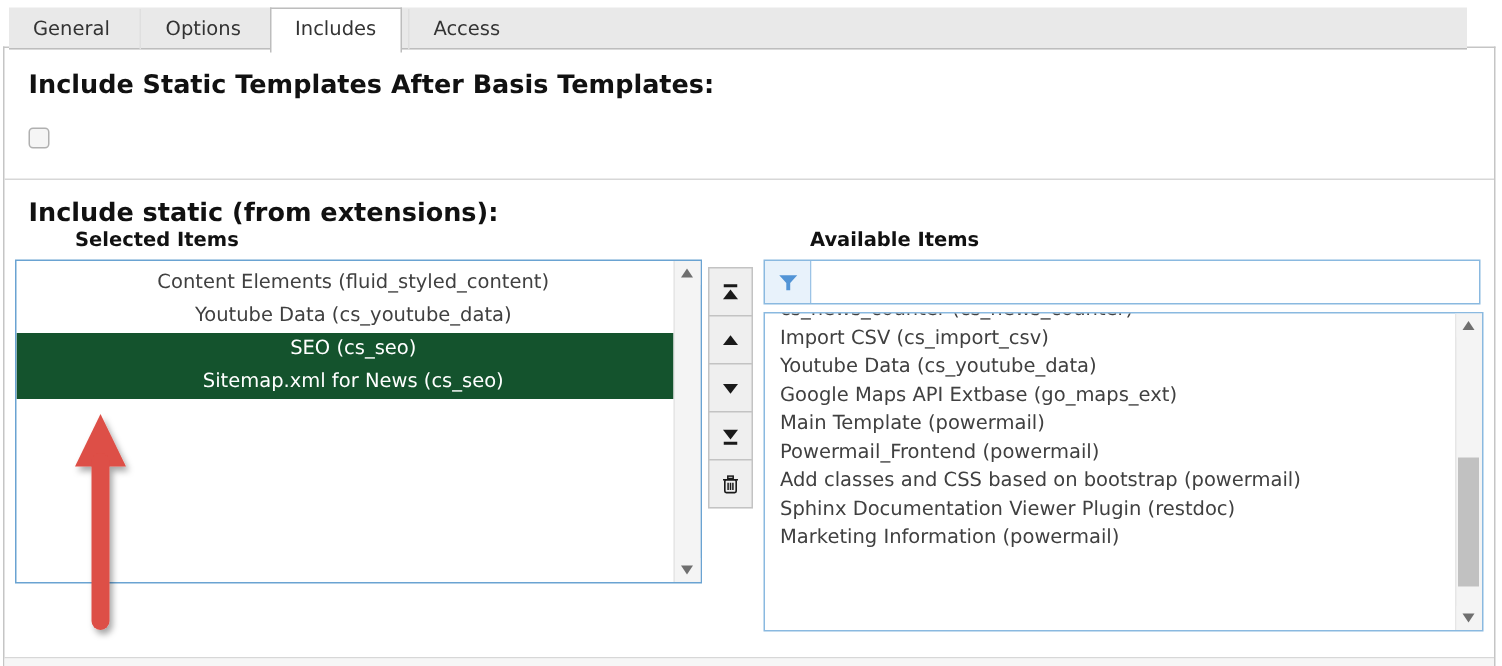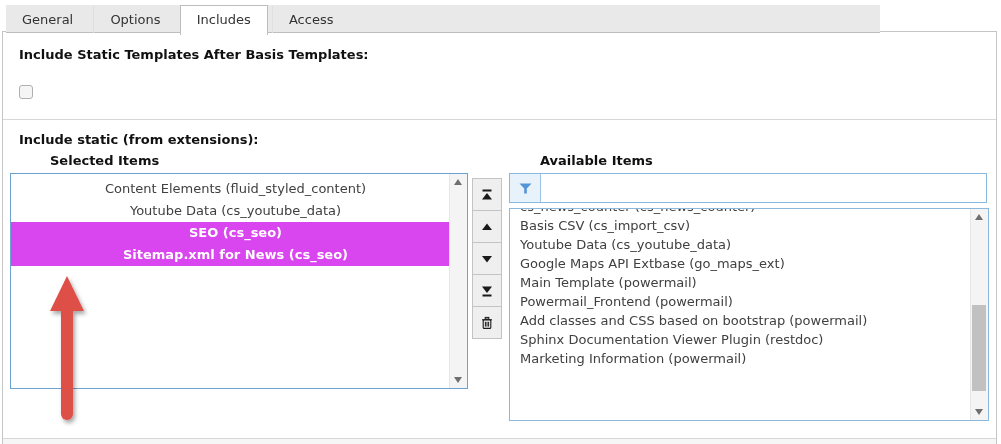--- a/index.html
+++ b/index.html
@@ -1,42 +1,42 @@
 <!DOCTYPE html>
 <html><head>
 <meta charset="utf-8">
 <style>
   html,body{margin:0;padding:0;background:#fff;}
   body{font-family:"DejaVu Sans","Liberation Sans",sans-serif;font-size:13px;color:#333;}
   .screen{position:relative;width:1001px;height:444px;overflow:hidden;background:#fff;}
 
   
-  .tabbar{position:absolute;left:6px;top:5px;width:874px;height:27px;background:#e9e9e9;border-bottom:1px solid #bdbdbd;z-index:2;}
+  .tabbar{position:absolute;left:6px;top:5px;width:972px;height:27px;background:#e9e9e9;border-bottom:1px solid #bdbdbd;z-index:2;}
   .tab{position:relative;display:inline-block;height:27px;line-height:27px;padding:0 16px;color:#333;cursor:pointer;border-left:1px solid #dfdfdf;}
   .tab:first-child{border-left:none;}
   .tab.active{background:#fff;border:1px solid #bdbdbd;border-bottom:none;height:29px;margin-left:-1px;z-index:3;}
 
   
   .panel{position:absolute;left:2px;top:31px;width:993px;height:413px;background:#fff;border:1px solid #c5c5c5;border-bottom:none;z-index:1;}
-  .heading{position:absolute;left:16px;font-weight:bold;color:#111;font-size:13px;white-space:nowrap;text-align:center;}
+  .heading{position:absolute;left:16px;font-weight:bold;color:#111;font-size:17px;white-space:nowrap;text-align:center;}
   .divider{position:absolute;left:0;width:100%;height:0;border-top:1px solid #d7d7d7;}
   .checkbox{position:absolute;left:16px;top:53px;width:14px;height:14px;-webkit-appearance:none;appearance:none;background:#f5f5f5;border:1px solid #b0b0b0;border-radius:3px;margin:0;cursor:pointer;}
   .collabel{position:absolute;font-weight:bold;color:#111;white-space:nowrap;margin-left:31px;}
 
   
   .listbox{position:absolute;background:#fff;overflow:hidden;}
   .listbox.sel{left:7px;top:141px;width:456px;height:214px;border:1px solid #6aa3d2;}
   .listbox.avail{left:506px;top:176px;width:478px;height:211px;border:1px solid #8ab9e0;}
   .rows{position:absolute;left:0;top:0;right:17px;}
   .rows.selrows{padding-top:4px;text-align:center;}
   .rows.availrows{margin-top:-12px;}
   .row{white-space:nowrap;overflow:hidden;padding-left:10px;color:#404040;cursor:pointer;}
   .selrows .row{height:22px;line-height:22px;}
   .availrows .row{height:19px;line-height:19px;}
-  .row.highlight{background:#d946ef;color:#fff;font-weight:bold;}
+  .row.highlight{background:#14532d;color:#fff;font-weight:normal;}
 
   
   .sb{position:absolute;top:0;right:0;width:17px;height:100%;background:#f4f4f4;border-left:1px solid #e6e6e6;}
   .sb-btn{position:absolute;left:0;width:17px;height:16px;background:#f4f4f4;cursor:pointer;}
   .sb-btn.up{top:0;}
   .sb-btn.down{bottom:0;}
   .arr{position:absolute;left:4px;width:0;height:0;border-left:4.5px solid transparent;border-right:4.5px solid transparent;}
   .arr.u{top:5px;border-bottom:6px solid #6f6f6f;}
   .arr.d{top:5px;border-top:6px solid #6f6f6f;}
   .sb-thumb{position:absolute;left:1px;width:14px;background:#c1c1c1;cursor:pointer;}
@@ -138,21 +138,21 @@
         <svg width="13" height="11" viewBox="0 0 13 11">
           <polygon points="0.5,0.5 12.5,0.5 7.8,5.6 7.8,10.5 5.2,10.5 5.2,5.6" fill="#5294d6"></polygon>
         </svg>
       </div>
       <input class="filter-input" placeholder="" value="" style="">
     </div>
 
     <div class="listbox avail">
       <div class="rows availrows">
         <div class="row">cs_news_counter (cs_news_counter)</div>
-        <div class="row">Basis CSV (cs_import_csv)</div>
+        <div class="row">Import CSV (cs_import_csv)</div>
         <div class="row">Youtube Data (cs_youtube_data)</div>
         <div class="row">Google Maps API Extbase (go_maps_ext)</div>
         <div class="row">Main Template (powermail)</div>
         <div class="row">Powermail_Frontend (powermail)</div>
         <div class="row">Add classes and CSS based on bootstrap (powermail)</div>
         <div class="row">Sphinx Documentation Viewer Plugin (restdoc)</div>
         <div class="row">Marketing Information (powermail)</div>
       </div>
       <div class="sb">
         <div class="sb-btn up">

